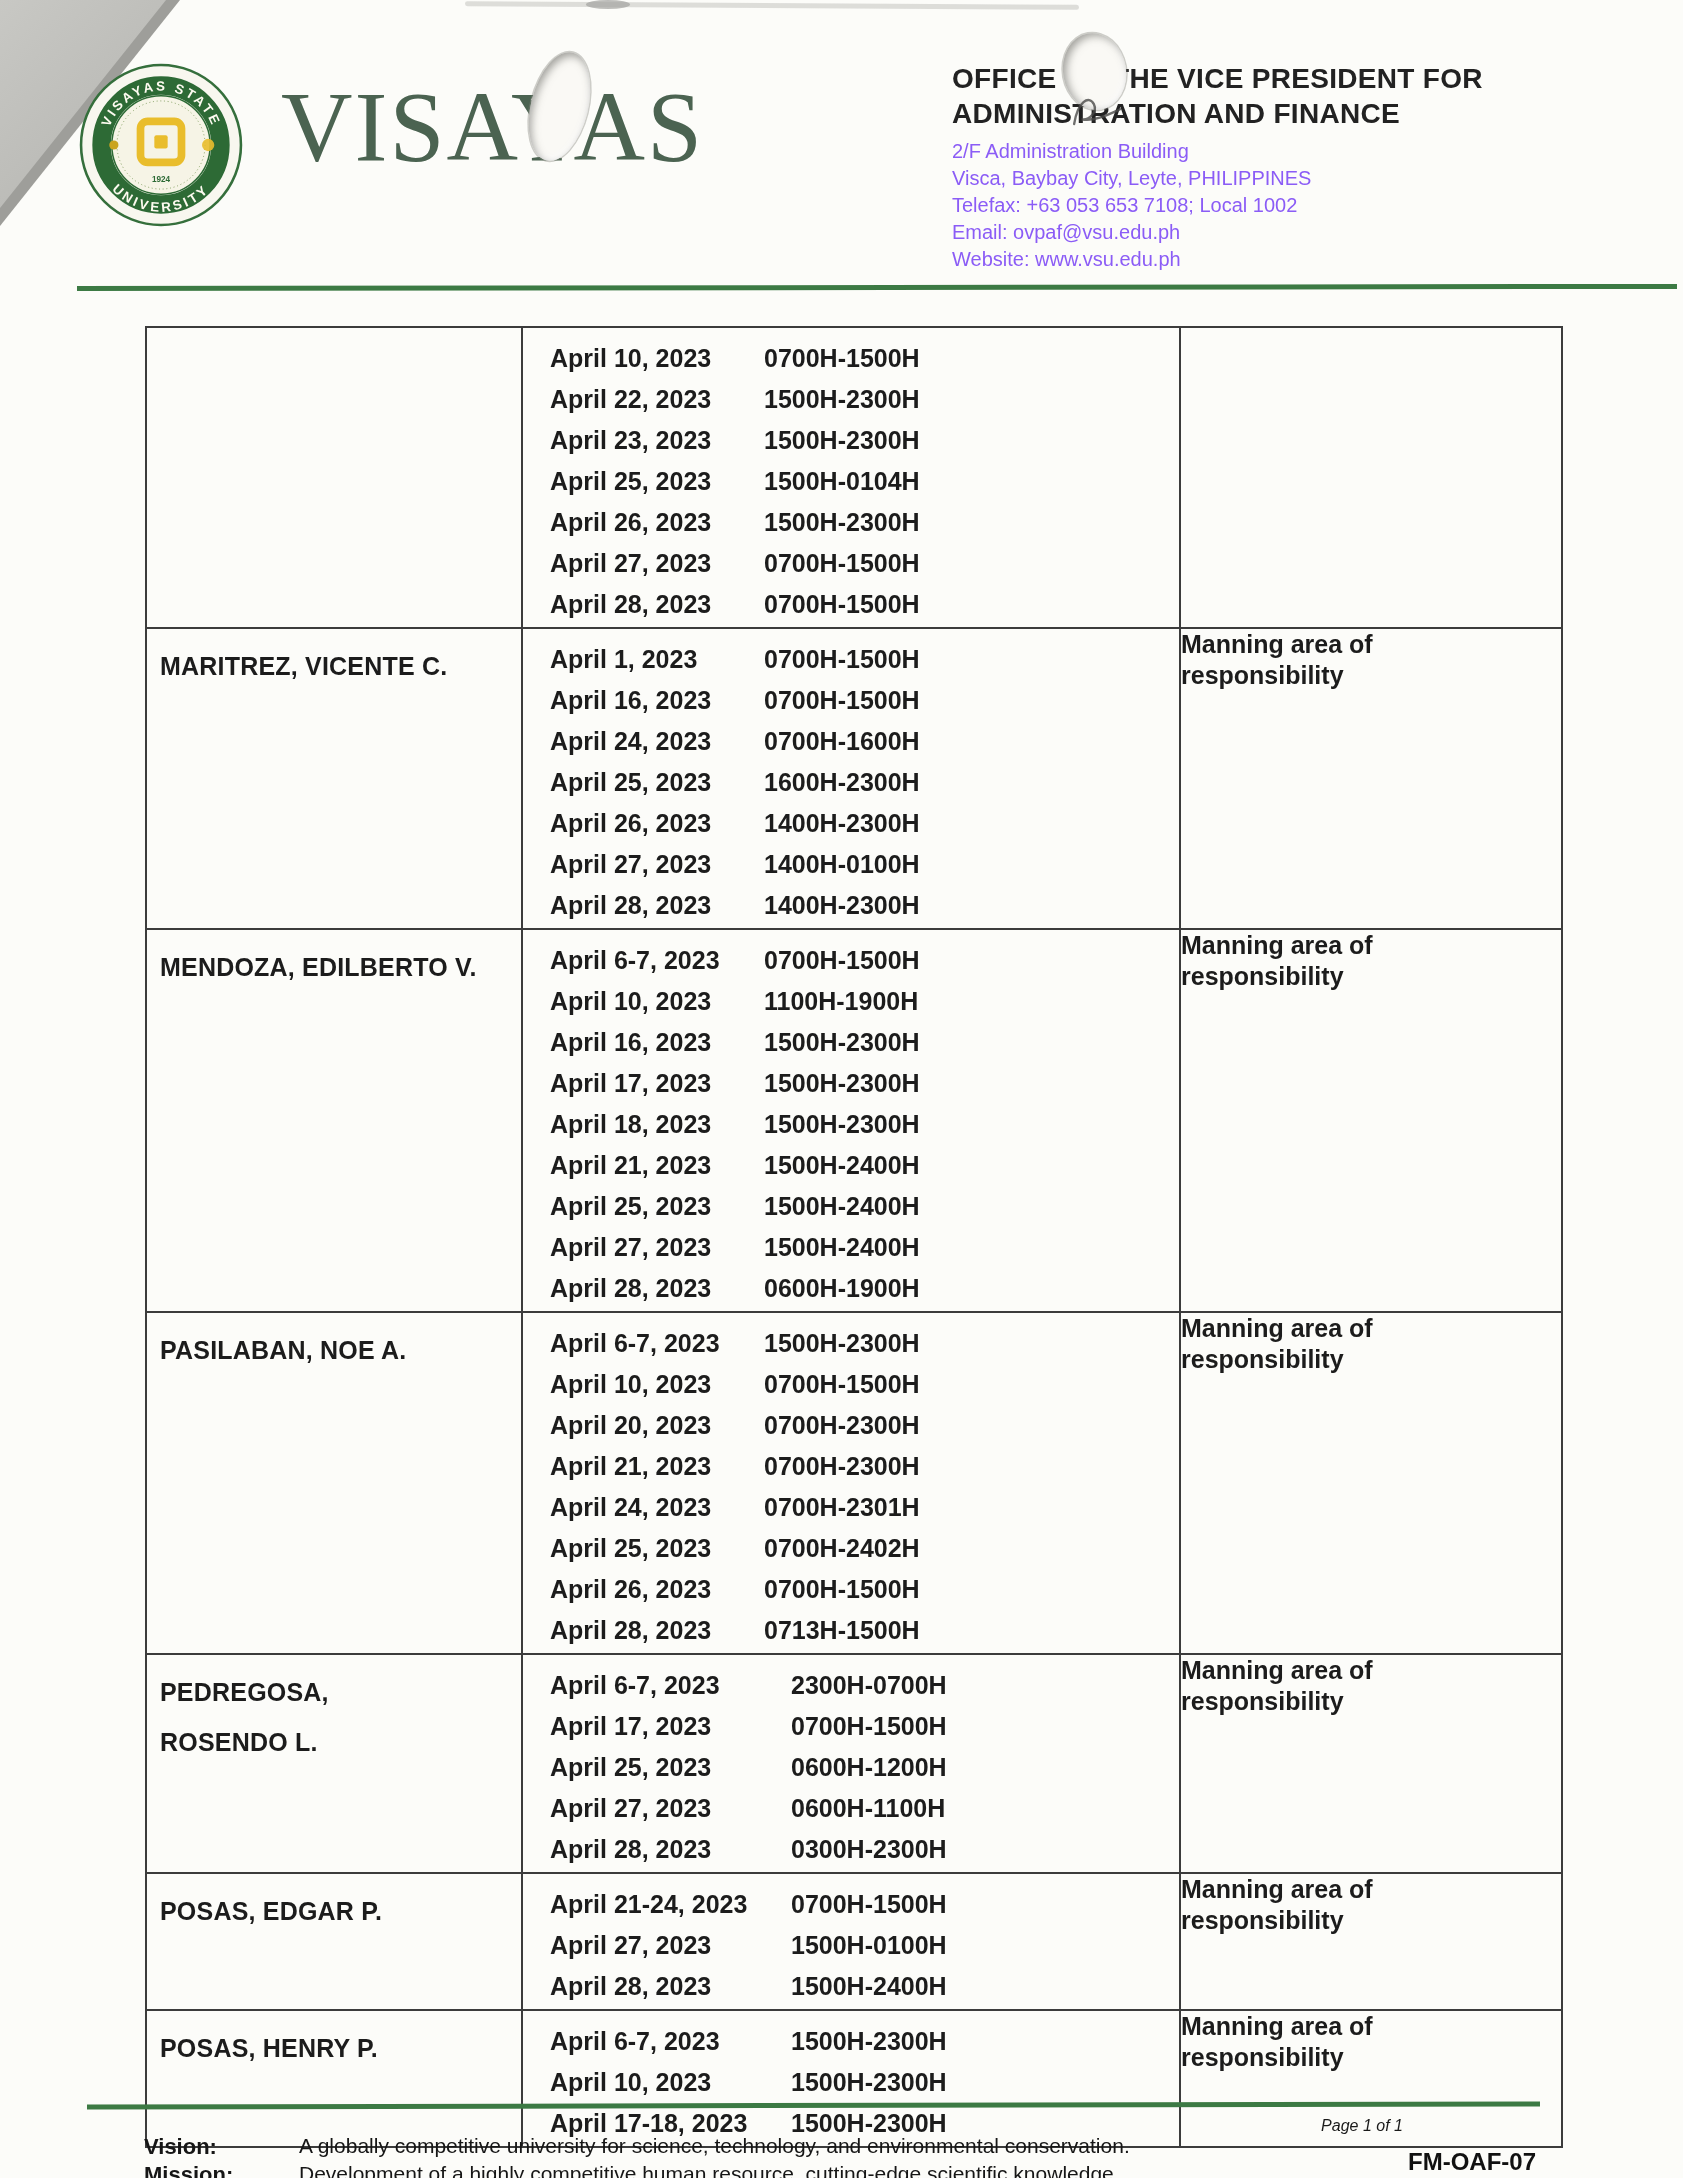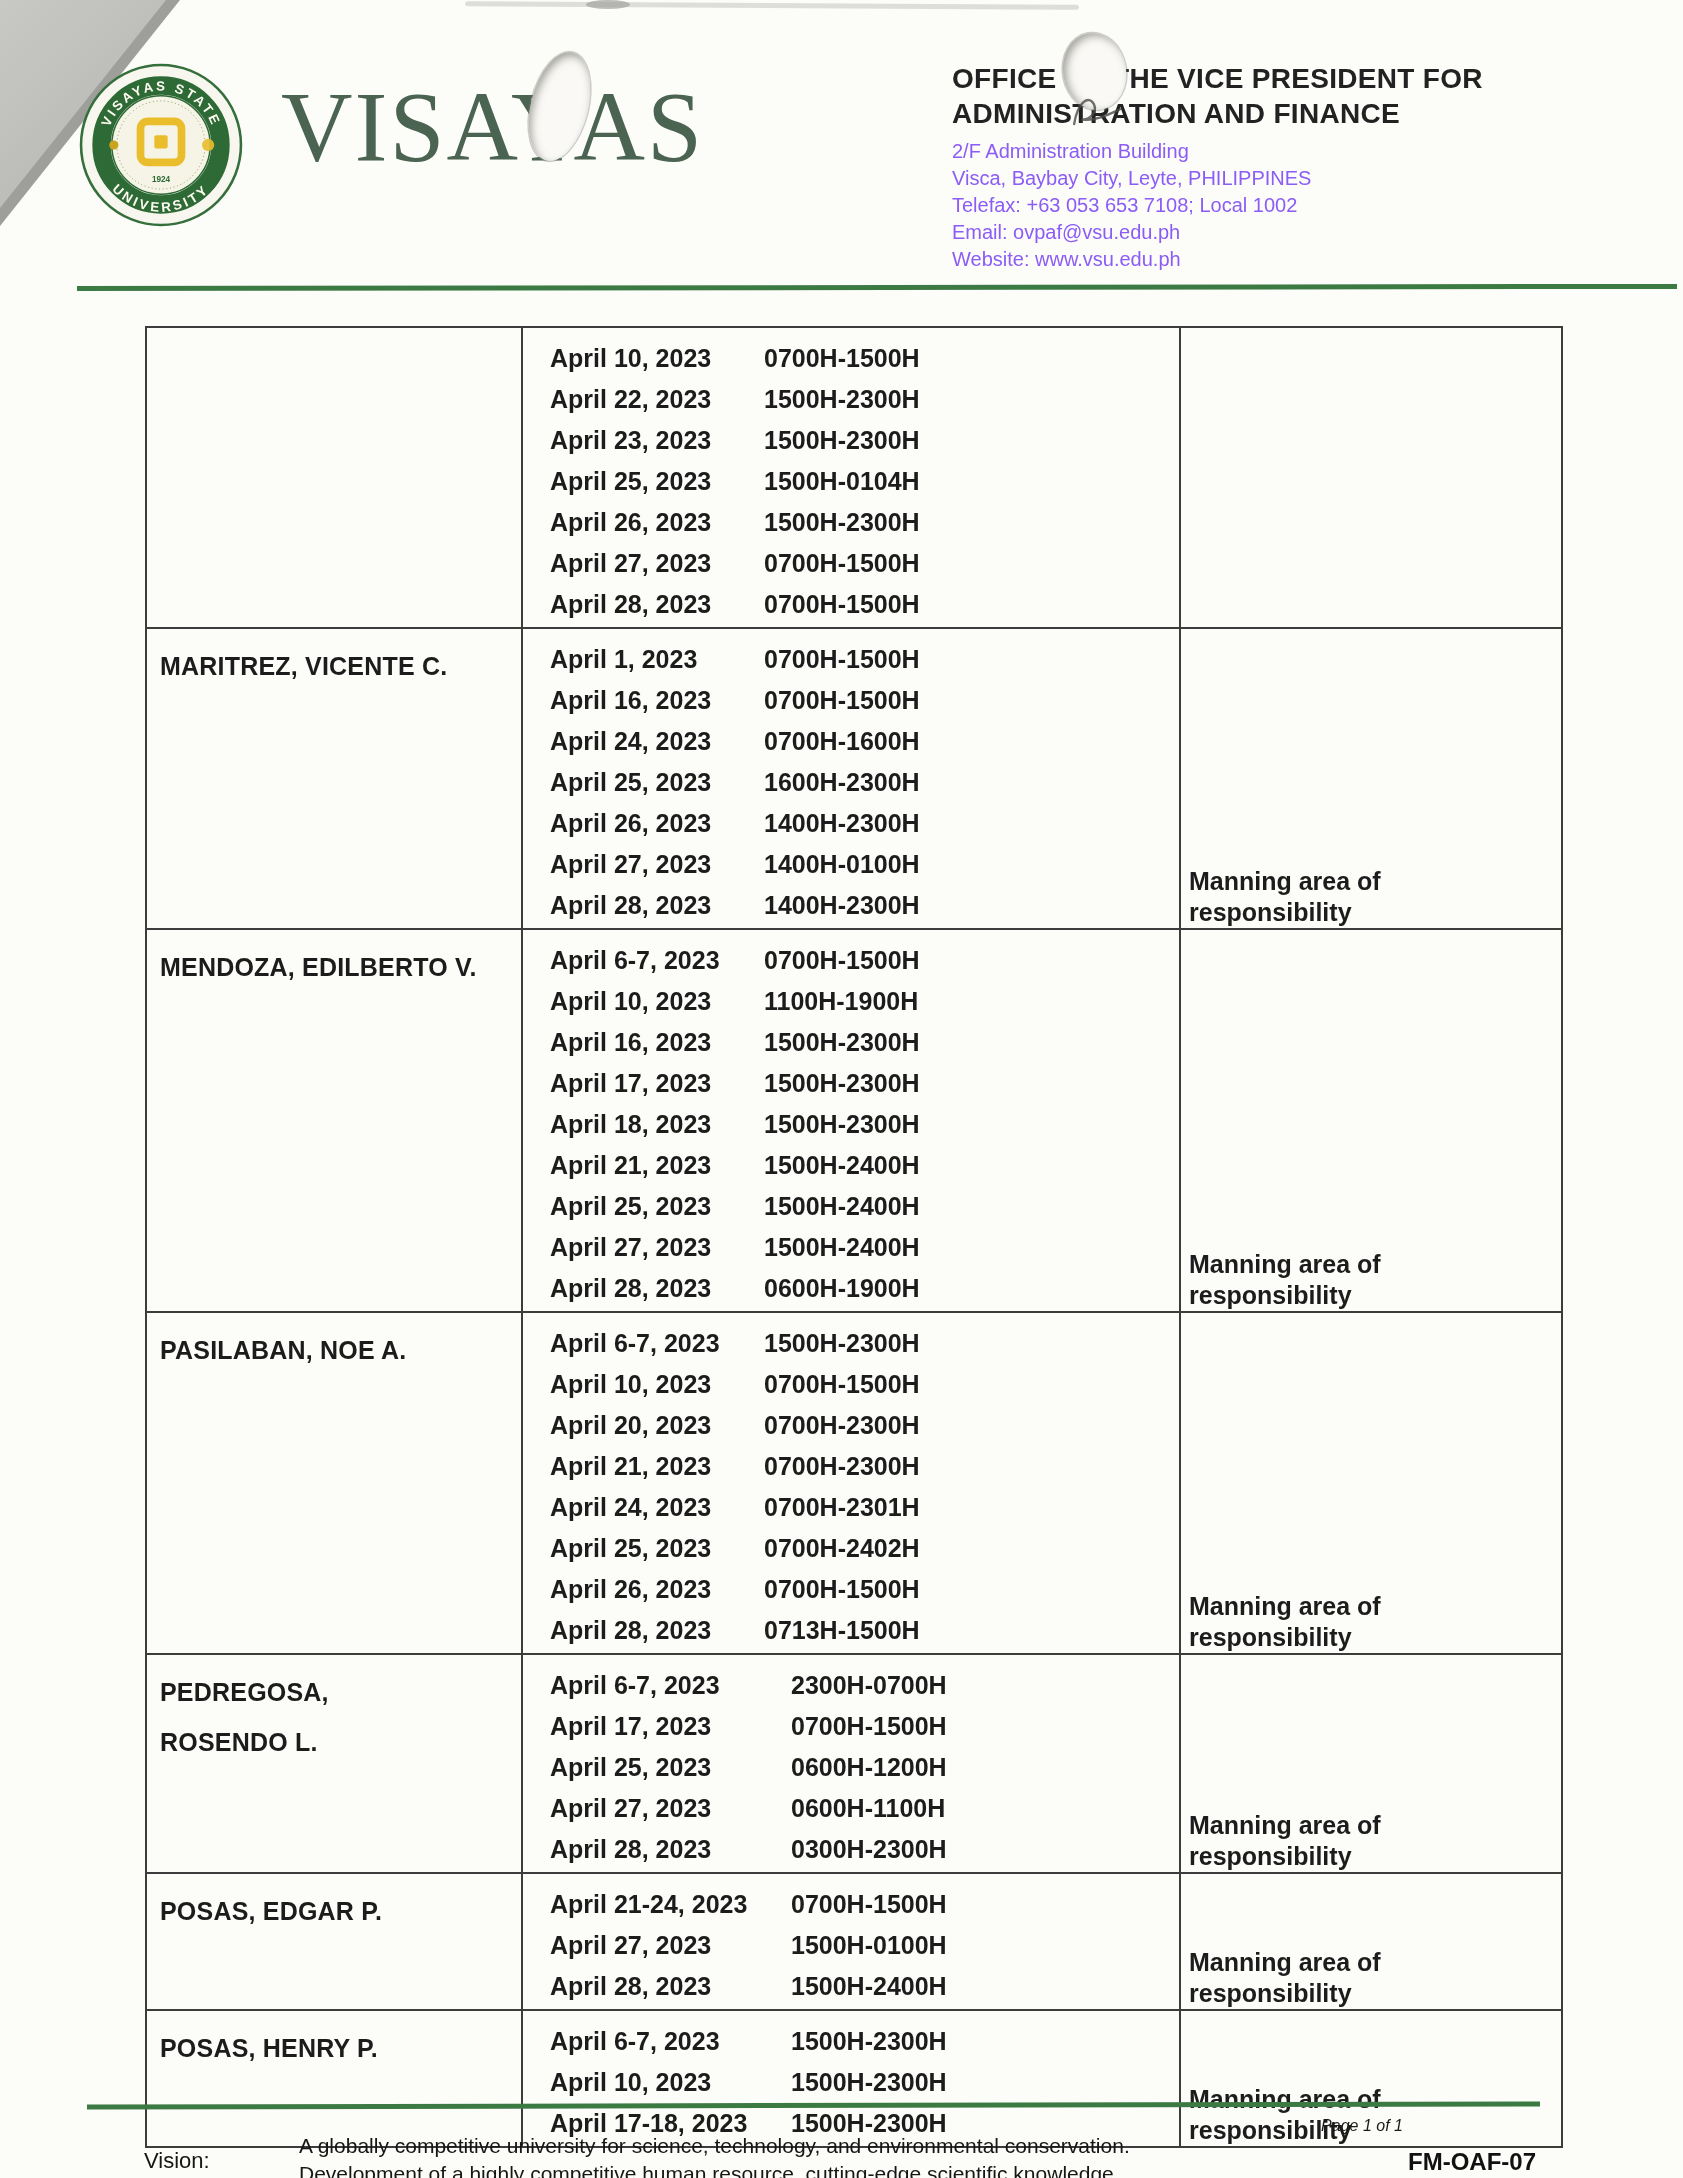--- a/index.html
+++ b/index.html
@@ -39,32 +39,32 @@
   .group{display:grid;grid-template-columns:374px 660px 373px;}
   .group + .group{border-top:2px solid #3c3c3c;}
   .cell-name{padding:12px 10px 0 13px;font-size:25px;font-weight:bold;letter-spacing:0.2px;line-height:50px;}
   .name-text{white-space:nowrap;}
   .group:nth-child(5) .name-text{white-space:normal;display:inline-block;max-width:297px;}
   .cell-sched{border-left:2px solid #3c3c3c;border-right:2px solid #3c3c3c;padding:10px 0 2px 27px;}
   .srow{height:41px;display:flex;align-items:center;font-size:25px;font-weight:bold;}
   .srow .date{width:214px;flex:none;white-space:nowrap;}
   .group.shift .srow .date{width:241px;}
   .srow .time{white-space:nowrap;}
-  .cell-remark{display:flex;align-items:flex-end;padding-left:8px;}
+  .cell-remark{display:flex;align-items:flex-start;padding-left:0;}
   .remark-text{font-size:25px;font-weight:bold;width:213px;line-height:31px;}
 
   
   .rule-bottom{position:absolute;left:87px;top:2103px;width:1453px;height:5px;background:#3c7a44;
     transform:rotate(-.12deg);}
   .page-label{position:absolute;left:1188px;top:2117px;width:348px;text-align:center;
     font-size:16px;font-style:italic;color:#1a1a1a;}
   .form-code{position:absolute;left:1188px;top:2148px;width:348px;text-align:right;
     font-size:24px;font-weight:bold;color:#111;}
   .vm-row{position:absolute;left:144px;width:990px;display:flex;font-size:21px;color:#161616;}
-  .vm-row .lbl{width:155px;flex:none;font-weight:normal;font-size:22px;margin-top:14px;}
+  .vm-row .lbl{width:155px;flex:none;font-weight:bold;font-size:22px;}
   .vision-row{top:2134px;}
   .mission-row{top:2162px;}
 </style>
 </head>
 <body>
 
 <div id="page">
 
   <div class="corner-tri-dark"></div>
   <div class="corner-tri"></div>

